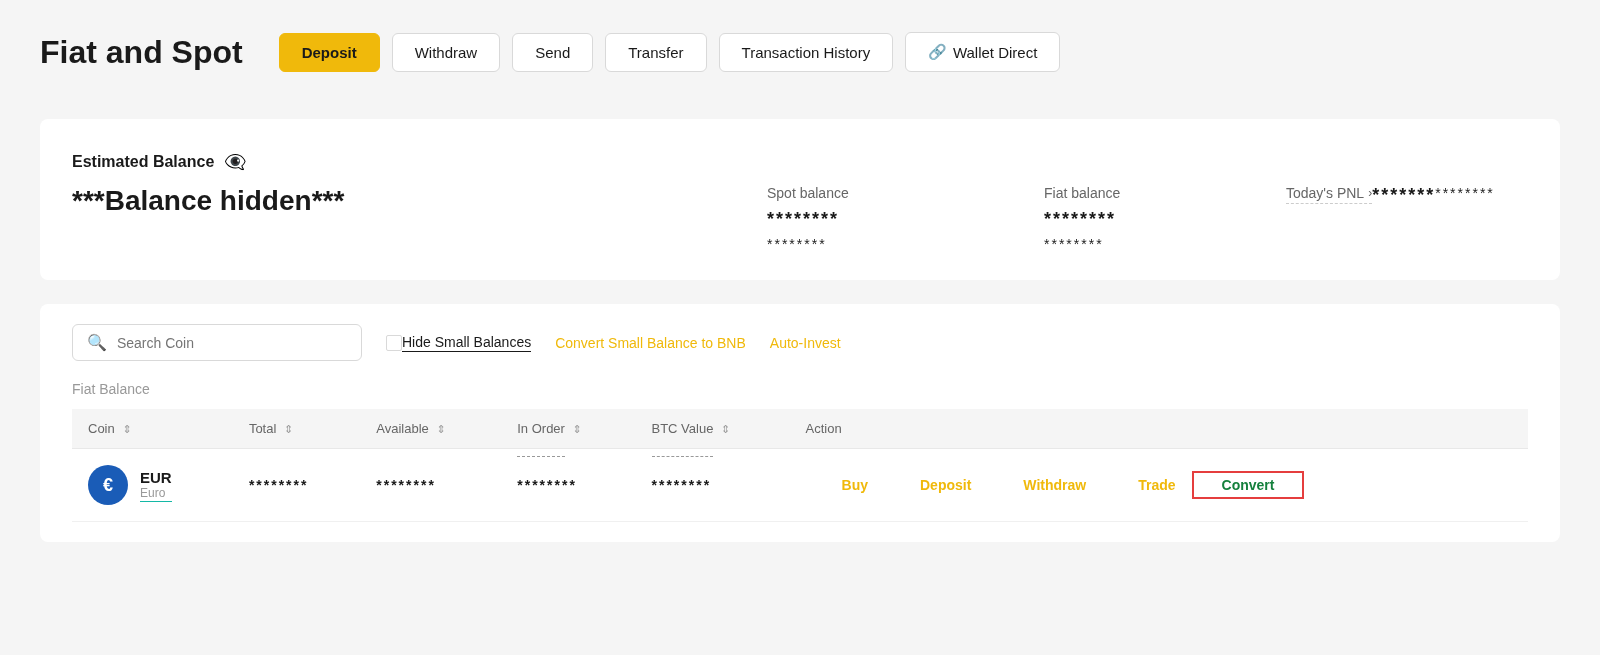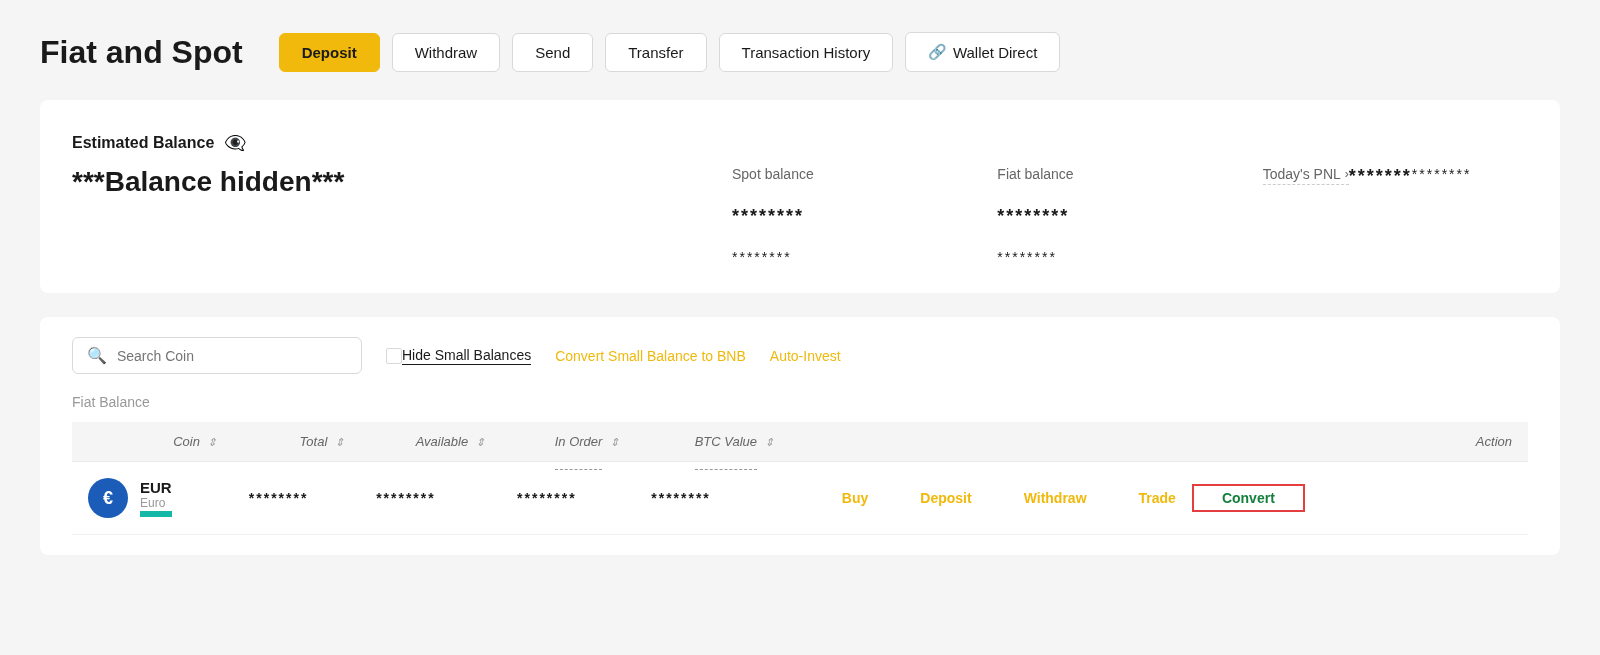--- a/index.html
+++ b/index.html
@@ -12,21 +12,21 @@
     }
     .page-wrapper {
       background: #f5f5f5;
       padding: 32px 40px 0 40px;
     }
     
     .header {
       display: flex;
       align-items: center;
       gap: 12px;
-      margin-bottom: 28px;
+      margin-bottom: 47px;
     }
     .page-title {
       font-size: 32px;
       font-weight: 700;
       color: #1a1a1a;
       margin-right: 24px;
     }
     .nav-btn {
       padding: 10px 22px;
       border-radius: 6px;
@@ -81,21 +81,22 @@
     }
     .balance-hidden {
       font-size: 28px;
       font-weight: 700;
       color: #1a1a1a;
     }
     .balance-column {
       flex: 1;
       display: flex;
       flex-direction: column;
-      gap: 16px;
+      gap: 0;
+      margin-left: 35px;
     }
     .balance-col-label {
       font-size: 14px;
       color: #666;
       margin-bottom: 8px;
     }
     .balance-stars-large {
       font-size: 18px;
       font-weight: 700;
       color: #1a1a1a;
@@ -197,23 +198,22 @@
       border-collapse: collapse;
     }
     .table-header {
       background: #f5f5f5;
     }
     .table-header th {
       padding: 12px 16px;
       font-size: 13px;
       font-weight: 500;
       color: #666;
-      text-align: right;
+      text-align: left;
       border-bottom: 1px solid #e8e8e8;
-      font-style: italic;
     }
     .sort-icon {
       font-size: 11px;
       color: #999;
       margin-left: 4px;
     }
     .dashed-underline {
       border-bottom: 1px dashed #999;
       padding-bottom: 20px;
     }
@@ -243,21 +243,21 @@
       flex-shrink: 0;
     }
     .coin-name {
       font-weight: 700;
       font-size: 15px;
       display: block;
     }
     .coin-full-name {
       font-size: 12px;
       color: #999;
-      border-bottom: 6px solid #14b8a6;
+      border-bottom: 1px solid #14b8a6;
       padding-bottom: 1px;
       display: block;
     }
     .stars-cell {
       font-size: 14px;
       font-weight: 700;
       letter-spacing: 2px;
     }
     .action-cell {
       display: flex;

